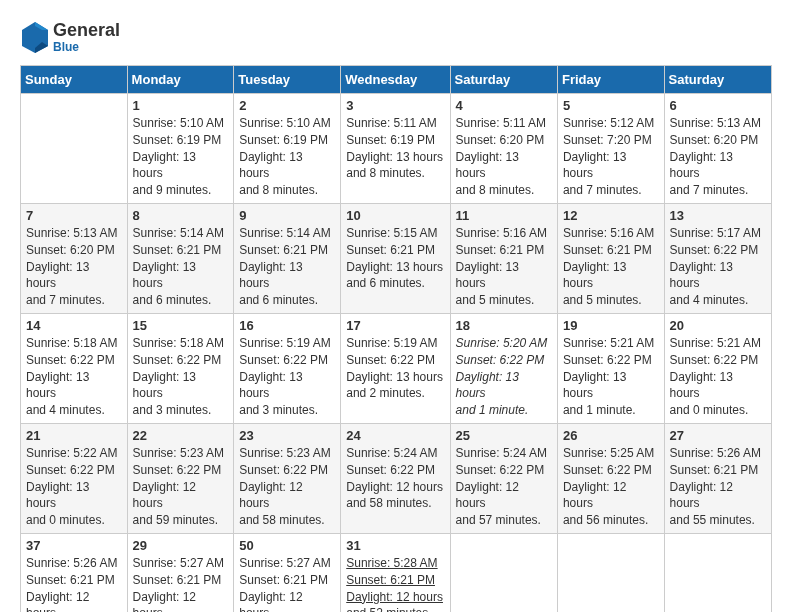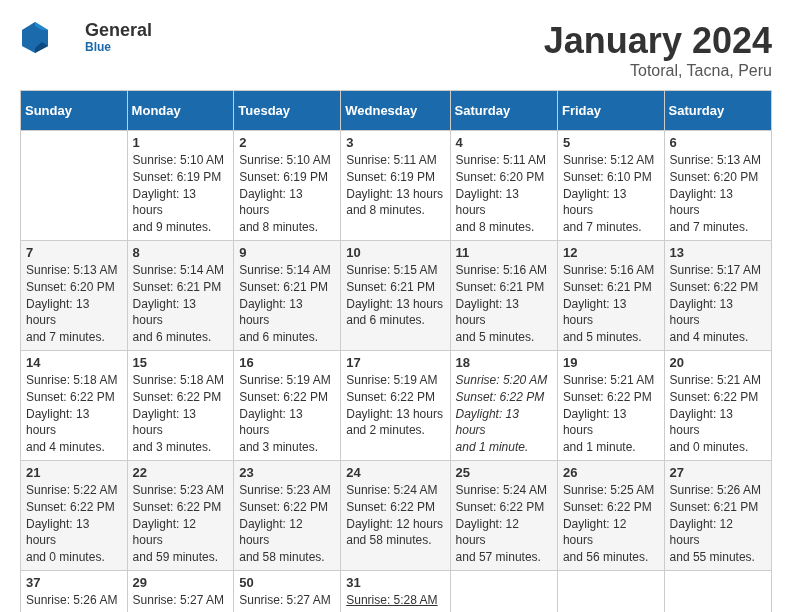--- a/index.html
+++ b/index.html
@@ -12,21 +12,20 @@
     }
     .header {
       display: flex;
       justify-content: space-between;
       align-items: flex-start;
       margin-bottom: 10px;
     }
     .logo {
       display: flex;
       align-items: center;
-      gap: 32px;
     }
     .logo-text {
       display: flex;
       flex-direction: column;
       line-height: 1.1;
     }
     .logo-general {
       font-size: 18px;
       font-weight: bold;
       color: #333;
@@ -54,21 +53,21 @@
       color: #555;
     }
     .calendar {
       width: 100%;
       border-collapse: collapse;
       font-size: 11px;
     }
     .calendar th {
       background-color: #1a6aac;
       color: #fff;
-      padding: 12px 4px;
+      padding: 6px 4px;
       text-align: left;
       font-size: 13px;
       font-weight: bold;
       border: 1px solid #ccc;
     }
     .calendar td {
       border: 1px solid #ccc;
       padding: 4px 5px;
       vertical-align: top;
       width: 113px;
@@ -102,24 +101,20 @@
     <svg class="logo-icon" viewBox="0 0 30 35">
       <polygon points="15,2 28,10 28,26 15,33 2,26 2,10" fill="#1a6aac"></polygon>
       <polygon points="15,2 28,10 22,10 15,6" fill="#2288cc"></polygon>
       <polygon points="15,33 28,26 22,22 15,28" fill="#0d4a80"></polygon>
     </svg>
     <div class="logo-text">
       <span class="logo-general">General</span>
       <span class="logo-blue">Blue</span>
     </div>
   </div>
-  <div class="title-area">
-    <div class="month-title">January 2024</div>
-    <div class="location">Totoral, Tacna, Peru</div>
-  </div>
 </div>
 
 <table class="calendar">
   <thead>
     <tr>
     <th>Sunday</th>
         <th>Monday</th>
         <th>Tuesday</th>
         <th>Wednesday</th>
         <th>Saturday</th>
@@ -154,21 +149,21 @@
         <td>
           <span class="day-number">4</span>
           <div class="day-info" style="white-space: pre-line;">Sunrise: 5:11 AM
 Sunset: 6:20 PM
 Daylight: 13 hours
 and 8 minutes.</div>
         </td>
         <td>
           <span class="day-number">5</span>
           <div class="day-info" style="white-space: pre-line;">Sunrise: 5:12 AM
-Sunset: 6:10 PM
+Sunset: 7:20 PM
 Daylight: 13 hours
 and 7 minutes.</div>
         </td>
         <td>
           <span class="day-number">6</span>
           <div class="day-info" style="white-space: pre-line;">Sunrise: 5:13 AM
 Sunset: 6:20 PM
 Daylight: 13 hours
 and 7 minutes.</div>
         </td>

